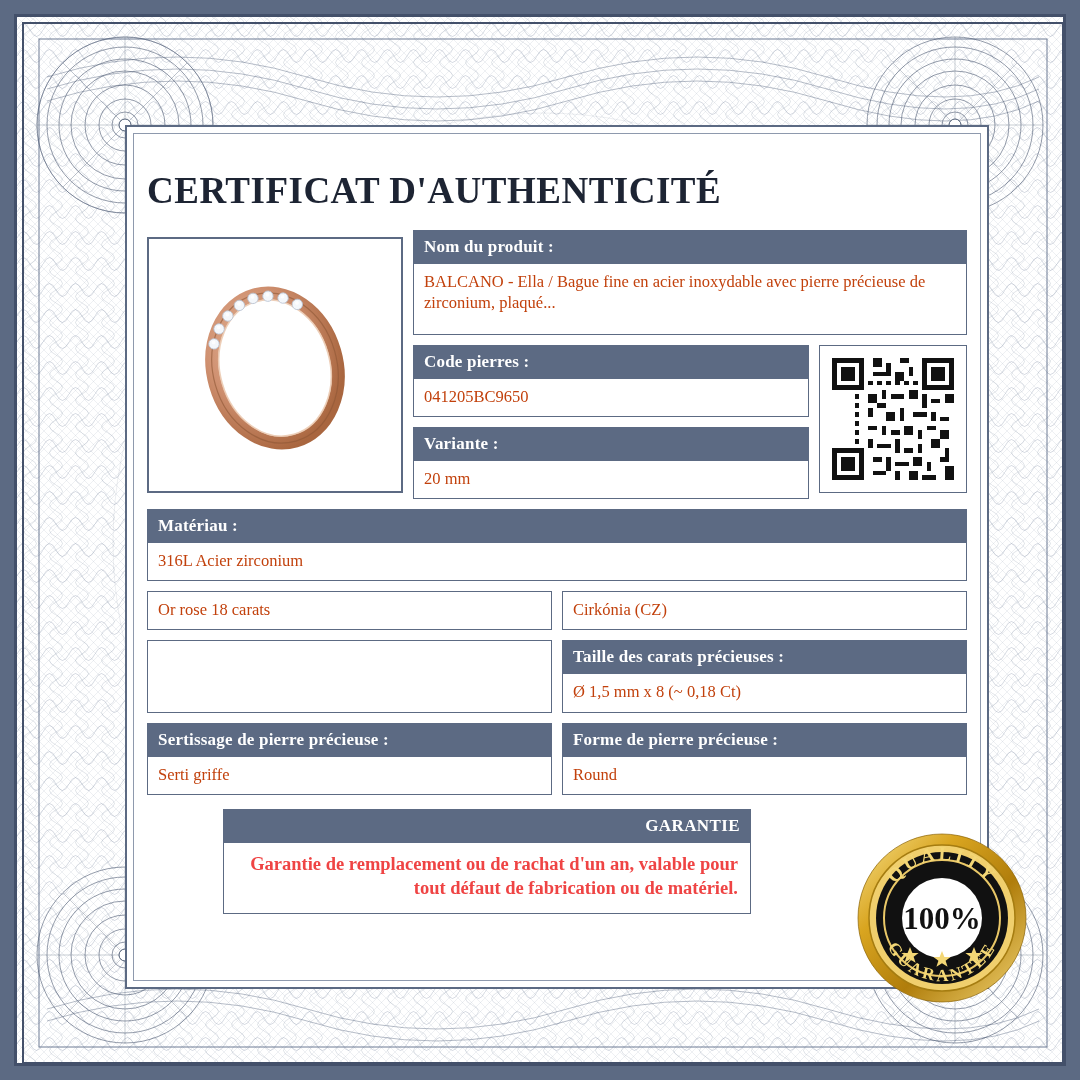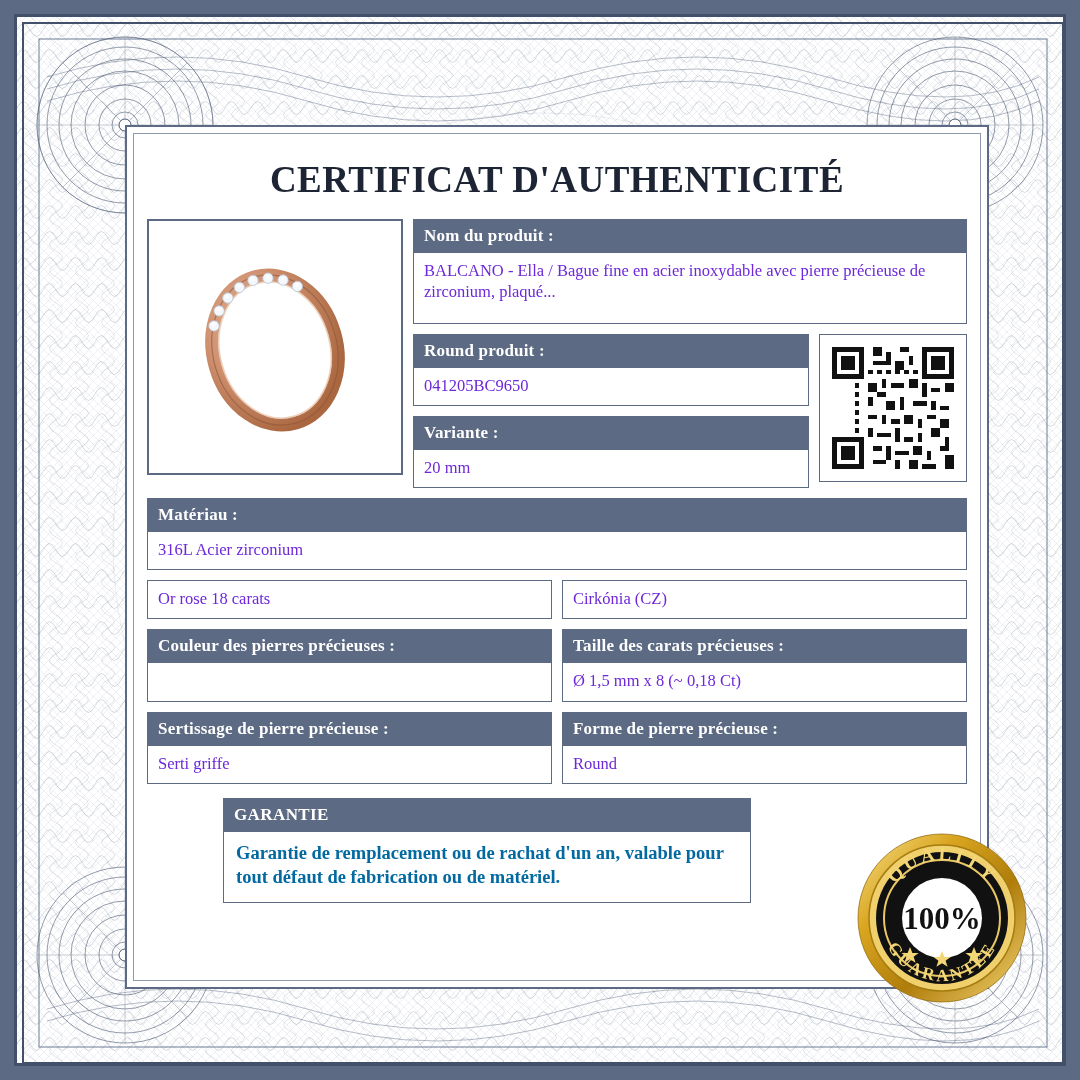--- a/index.html
+++ b/index.html
@@ -67,33 +67,34 @@
   
   .content {
     position: absolute;
     left: 130px;
     top: 130px;
     width: 820px;
     height: 820px;
   }
 
   .doc-title {
-    text-align: center;
+    text-align: left;
     font-size: 37px;
     font-weight: bold;
     letter-spacing: 0.5px;
     color: #1d2433;
-    margin: 11px 0 18px 0;
+    margin: 22px 0 18px 0;
     font-family: "Liberation Serif", serif;
   }
 
   .row {
     display: flex;
     gap: 10px;
     margin-bottom: 10px;
+    align-items: center;
   }
 
   .photo-box {
     width: 256px;
     height: 256px;
     border: 2px solid #5c6a83;
     background: #ffffff;
     box-sizing: border-box;
     display: flex;
     align-items: center;
@@ -117,21 +118,21 @@
     background: #5c6a83;
     color: #ffffff;
     font-weight: bold;
     font-size: 17px;
     padding: 6px 10px 7px 10px;
     letter-spacing: 0.2px;
   }
   .field .value {
     padding: 7px 10px 9px 10px;
     font-size: 16.5px;
-    color: #6d28d9;
+    color: #c2410c;
     line-height: 1.28;
   }
 
   .field.tall .value { min-height: 54px; }
 
   .mid-row {
     display: flex;
     gap: 10px;
     align-items: stretch;
   }
@@ -158,41 +159,42 @@
     gap: 10px;
     margin-bottom: 10px;
   }
   .two-col > .field { flex: 1; }
 
   .warranty-wrap {
     margin-top: 14px;
     display: flex;
     align-items: flex-start;
     gap: 16px;
+    text-align: right;
   }
   .warranty {
     width: 528px;
     border: 1px solid #5c6a83;
     background: #ffffff;
     box-sizing: border-box;
     margin-left: 76px;
   }
   .warranty .label {
     background: #5c6a83;
     color: #ffffff;
     font-weight: bold;
     font-size: 17px;
     padding: 6px 10px 7px 10px;
     letter-spacing: 0.4px;
   }
   .warranty .value {
     padding: 9px 12px 12px 12px;
     font-size: 18.5px;
     line-height: 1.33;
-    color: #0369a1;
+    color: #ef4444;
     font-weight: bold;
   }
 
   .seal {
     position: absolute;
     right: 32px;
     bottom: 56px;
     width: 178px;
     height: 178px;
   }
@@ -385,21 +387,21 @@
 
           <div class="field tall">
             <div class="label">Nom du produit :</div>
             <div class="value">BALCANO - Ella / Bague fine en acier inoxydable avec pierre précieuse de zirconium, plaqué...</div>
           </div>
 
           <div class="mid-row">
             <div class="mid-left">
 
               <div class="field">
-                <div class="label">Round produit :</div>
+                <div class="label">Code pierres :</div>
                 <div class="value">041205BC9650</div>
               </div>
 
               <div class="field">
                 <div class="label">Variante :</div>
                 <div class="value">20 mm</div>
               </div>
 
             </div>
 
@@ -502,21 +504,20 @@
         <div class="field">
           <div class="value">Or rose 18 carats</div>
         </div>
         <div class="field">
           <div class="value">Cirkónia (CZ)</div>
         </div>
       </div>
 
       <div class="two-col">
         <div class="field">
-          <div class="label">Couleur des pierres précieuses :</div>
         </div>
         <div class="field">
           <div class="label">Taille des carats précieuses :</div>
           <div class="value">Ø 1,5 mm x 8 (~ 0,18 Ct)</div>
         </div>
       </div>
 
       <div class="two-col">
         <div class="field">
           <div class="label">Sertissage de pierre précieuse :</div>

